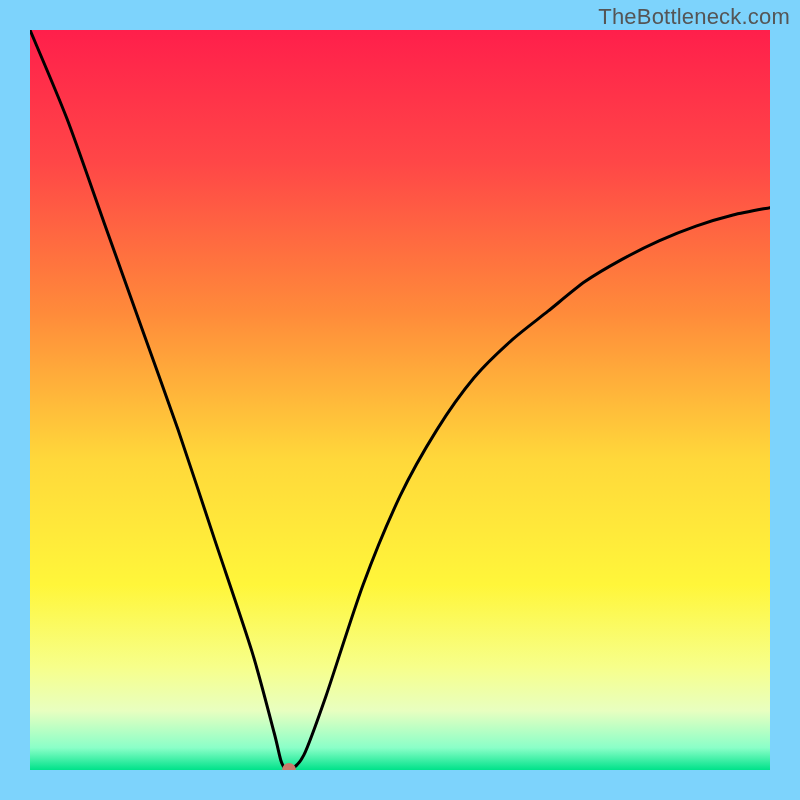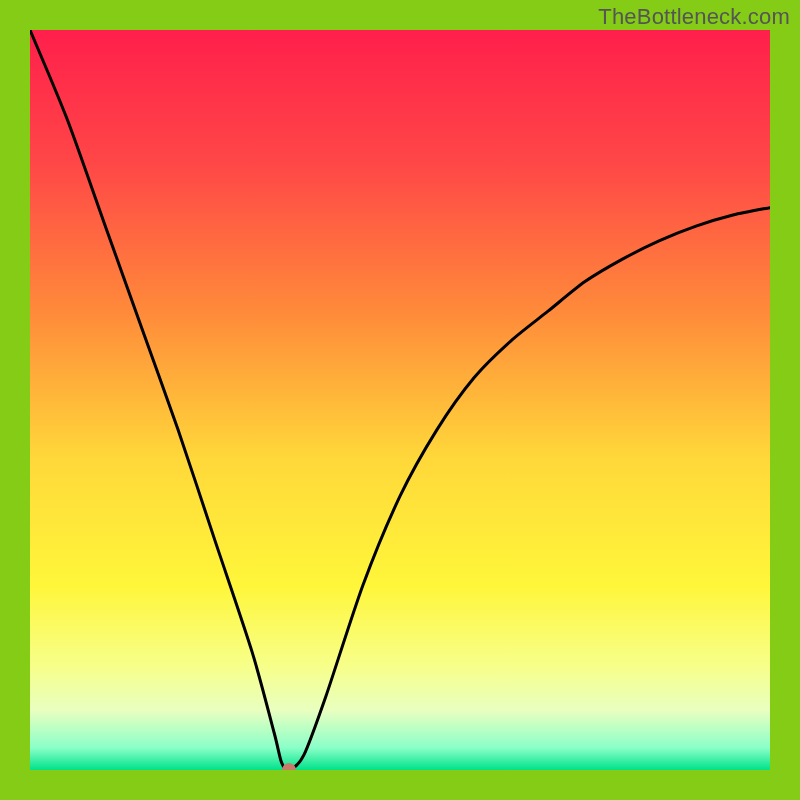--- a/index.html
+++ b/index.html
@@ -8,21 +8,21 @@
     width: 800px;
     height: 800px;
     overflow: hidden;
     font-family: Arial, Helvetica, sans-serif;
     background: #000;
   }
   .frame {
     position: relative;
     width: 800px;
     height: 800px;
-    background: #84cc16;
+    background: #7dd3fc;
   }
   .plot-area {
     position: absolute;
     left: 30px;
     top: 30px;
     width: 740px;
     height: 740px;
     overflow: hidden;
   }
   .gradient-bg {

